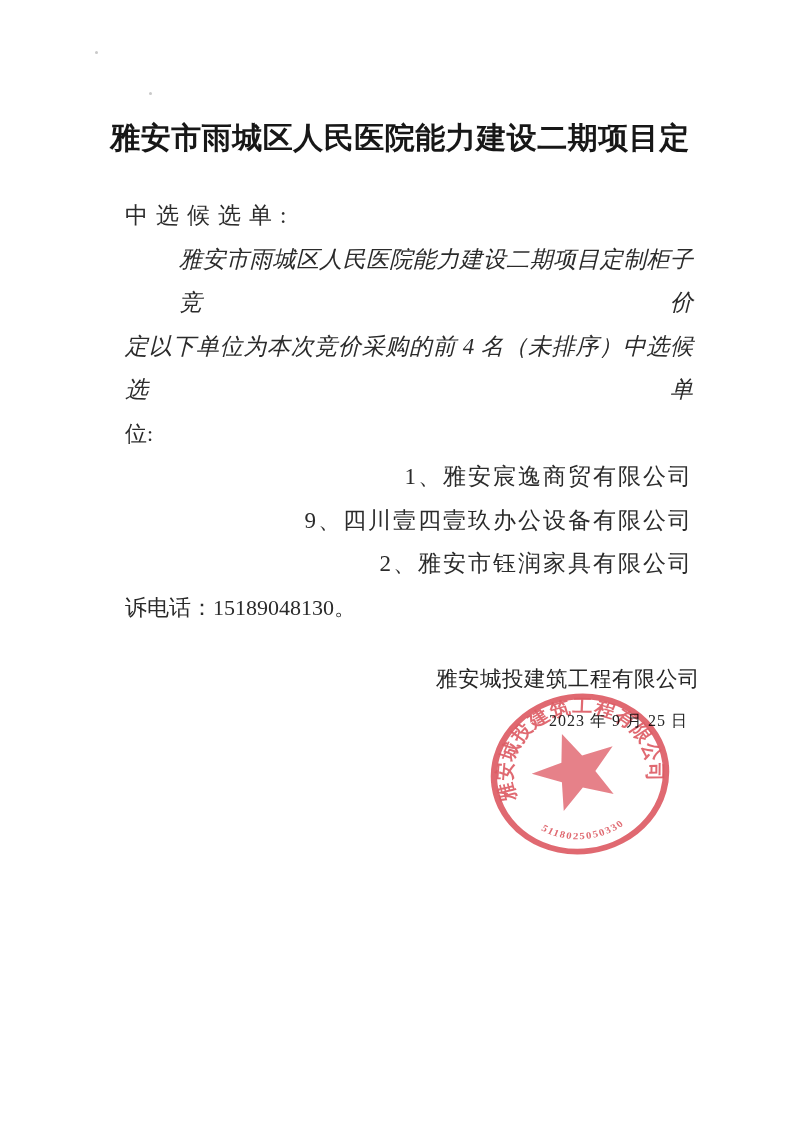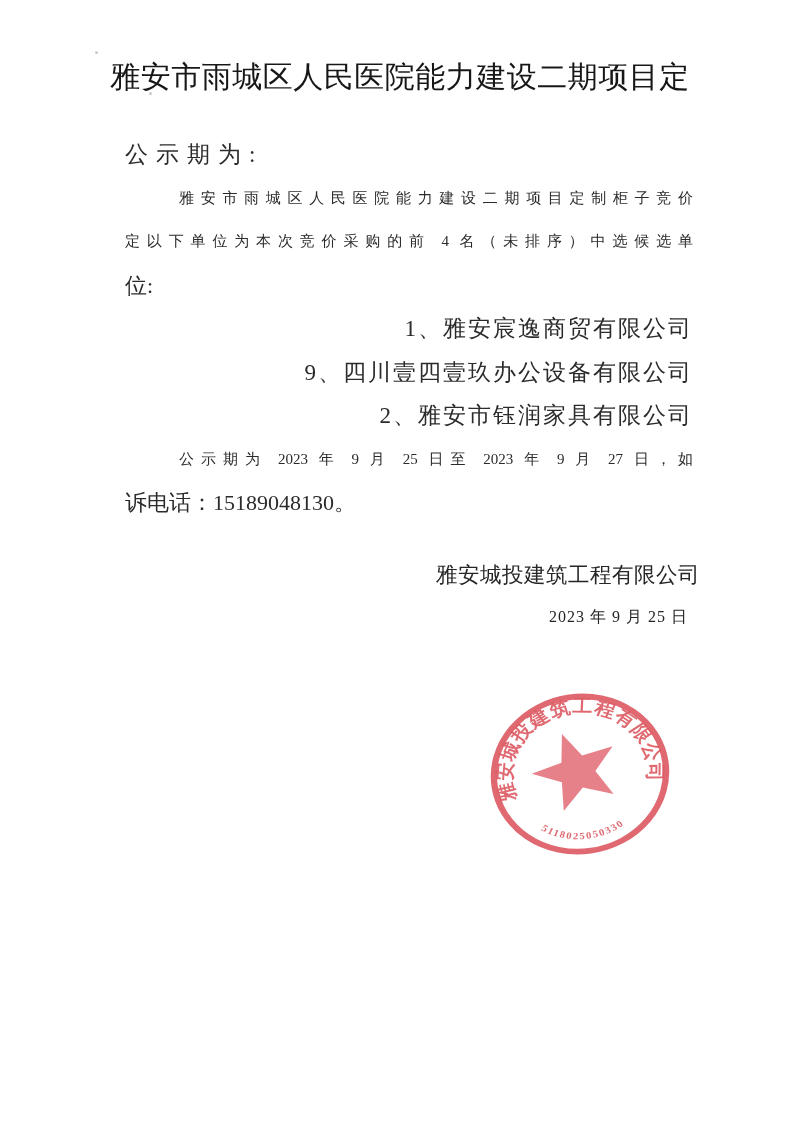--- a/index.html
+++ b/index.html
@@ -10,42 +10,43 @@
   .page {
     position: relative;
     width: 800px;
     height: 1131px;
     background: #ffffff;
     overflow: hidden;
     font-family: "Liberation Serif", "DejaVu Serif", serif;
     color: #2b2b2b;
   }
   .doc-title {
-    padding-top: 53px;
+    padding-top: 114px;
     margin: 0 80px;
     text-align: center;
     font-family: "Liberation Sans", "DejaVu Sans", sans-serif;
-    font-weight: normal;
+    font-weight: bold;
     font-size: 30px;
     line-height: 47px;
     color: #171717;
     letter-spacing: 0.5px;
   }
   .doc-body {
     margin: 33px 107px 0 125px; 
   }
   .bline {
     font-size: 22px;
     line-height: 43.5px;
     white-space: pre-wrap;
   }
   .just {
-    font-size: 15px;
+    font-size: 23px;
     text-align: justify;
     text-align-last: justify;
+    font-style: italic;
   }
   .indent { padding-left: 54px; }
   .salutation {
     font-size: 23px;
     letter-spacing: 8px;
   }
   .list-line {
     padding-left: 42px;
     font-size: 23px;
     letter-spacing: 2px;
@@ -95,31 +96,30 @@
 </head>
 <body>
 
 <div class="page">
 
   <div class="doc-title">
     <div>雅安市雨城区人民医院能力建设二期项目定</div>
   </div>
 
   <div class="doc-body">
-    <div class="bline salutation">公示期为:</div>
+    <div class="bline salutation">中选候选单:</div>
 
     <div class="bline just indent">雅安市雨城区人民医院能力建设二期项目定制柜子竞价</div>
     <div class="bline just">定以下单位为本次竞价采购的前 4 名（未排序）中选候选单</div>
     <div class="bline">位:</div>
 
     <div class="bline list-line">1、雅安宸逸商贸有限公司</div>
     <div class="bline list-line">9、四川壹四壹玖办公设备有限公司</div>
     <div class="bline list-line">2、雅安市钰润家具有限公司</div>
 
-    <div class="bline just indent">公示期为 2023 年 9 月 25 日至 2023 年 9 月 27 日，如</div>
     <div class="bline">诉电话：15189048130。</div>
   </div>
 
   <div class="sig-block">
     <div class="sig-company">雅安城投建筑工程有限公司</div>
     <div class="sig-date">2023 年 9 月 25 日</div>
   </div>
 
   <div class="seal">
     <svg viewBox="0 0 200 200" preserveAspectRatio="none" xmlns="http://www.w3.org/2000/svg" xmlns:xlink="http://www.w3.org/1999/xlink">

